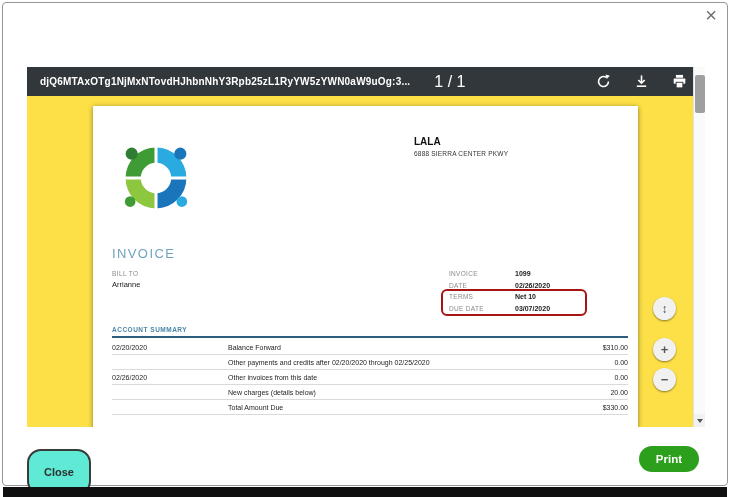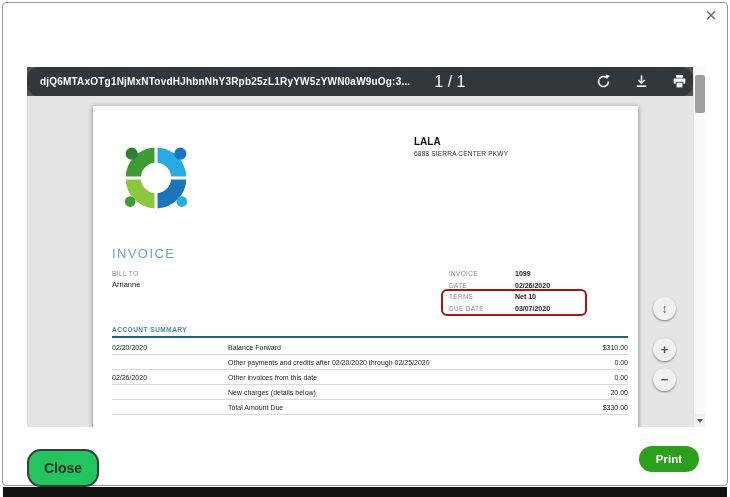--- a/index.html
+++ b/index.html
@@ -10,27 +10,27 @@
            border:1px solid #979797; border-radius:4px; }
   .bottom-strip { position:absolute; left:3px; top:487px; width:724px; height:10px; background:#101010; }
 
   .modal-close { position:absolute; top:2px; right:10px; font-size:20px; line-height:20px; color:#6e6e6e; cursor:pointer; }
   .title { position:absolute; left:24px; top:15px; font-size:15.5px; font-weight:700; color:#343434; }
   .subtitle { position:absolute; left:24px; top:47px; font-size:11px; color:#3c3c3c; }
   .subtitle b { font-weight:700; }
 
   .viewer { position:absolute; left:24px; top:64px; width:678px; height:360px; background:#4f545a; }
   .toolbar { position:absolute; left:0; top:0; width:666px; height:29px; background:#32373b;
-             display:flex; align-items:center; color:#fff;border-radius:12px; }
+             display:flex; align-items:center; color:#fff; }
   .fname { margin-left:13px; font-size:10px; font-weight:700; letter-spacing:.2px; white-space:nowrap; }
   .pageind { margin-left:24px; font-size:16px; }
   .tb-icons { margin-left:auto; display:flex; align-items:center; gap:21px; padding-right:5px; }
   .tb-btn { width:17px; height:17px; display:flex; align-items:center; justify-content:center; cursor:pointer; }
 
-  .canvas { position:absolute; left:0; top:29px; width:666px; height:331px; background:#e5e5e5; overflow:hidden; }
+  .canvas { position:absolute; left:0; top:29px; width:666px; height:331px; background:#fde047; overflow:hidden; }
   .page { position:absolute; left:66px; top:10px; width:545px; height:420px; background:#fff;
           box-shadow:0 1px 5px rgba(0,0,0,.45); }
 
   .zoom-btn { position:absolute; width:23px; height:23px; border-radius:50%; background:#f1f1f1; color:#555;
               display:flex; align-items:center; justify-content:center; font-size:13px; line-height:1;
               box-shadow:0 1px 2px rgba(0,0,0,.45); cursor:pointer; z-index:5; }
   .zb-fit { left:626px; top:230px; font-size:12px; }
   .zb-in  { left:626px; top:271px; font-weight:700; }
   .zb-out { left:626px; top:301px; font-weight:700; }
 
@@ -56,22 +56,22 @@
 
   .section-title { position:absolute; left:19px; top:220px; font-size:6.5px; font-weight:700; color:#4a86a8; letter-spacing:.5px; }
   .section-rule { position:absolute; left:19px; top:230px; width:516px; border-top:2px solid #2d5f7d; }
 
   .summary { position:absolute; left:19px; top:234px; width:516px; }
   .srow { position:relative; height:15px; border-bottom:1px solid #dadada; font-size:7px; color:#242424; }
   .sdate { position:absolute; left:0; top:4px; }
   .sdesc { position:absolute; left:116px; top:4px; }
   .samt  { position:absolute; right:0; top:4px; }
 
-  .close-btn { position:absolute; left:24px; top:446px; padding:9px 15px; border:2px solid #3a3a3a; border-radius:14px;
-               background:#22c55e; font-size:14px; font-weight:600; color:#2e2e2e; cursor:pointer; font-family:"Liberation Sans", sans-serif; }
+  .close-btn { position:absolute; left:24px; top:446px; padding:15px 15px; border:2px solid #3a3a3a; border-radius:14px;
+               background:#5eead4; font-size:11px; font-weight:600; color:#2e2e2e; cursor:pointer; font-family:"Liberation Sans", sans-serif; }
   .print-btn { position:absolute; right:28px; top:443px; padding:7px 17px; border:none; border-radius:15px;
                background:#2ca01c; font-size:11.5px; font-weight:700; color:#fff; cursor:pointer; font-family:"Liberation Sans", sans-serif; }
 </style>
 </head>
 <body>
 
 <div class="modal">
 
   <span class="modal-close">×</span>
 

